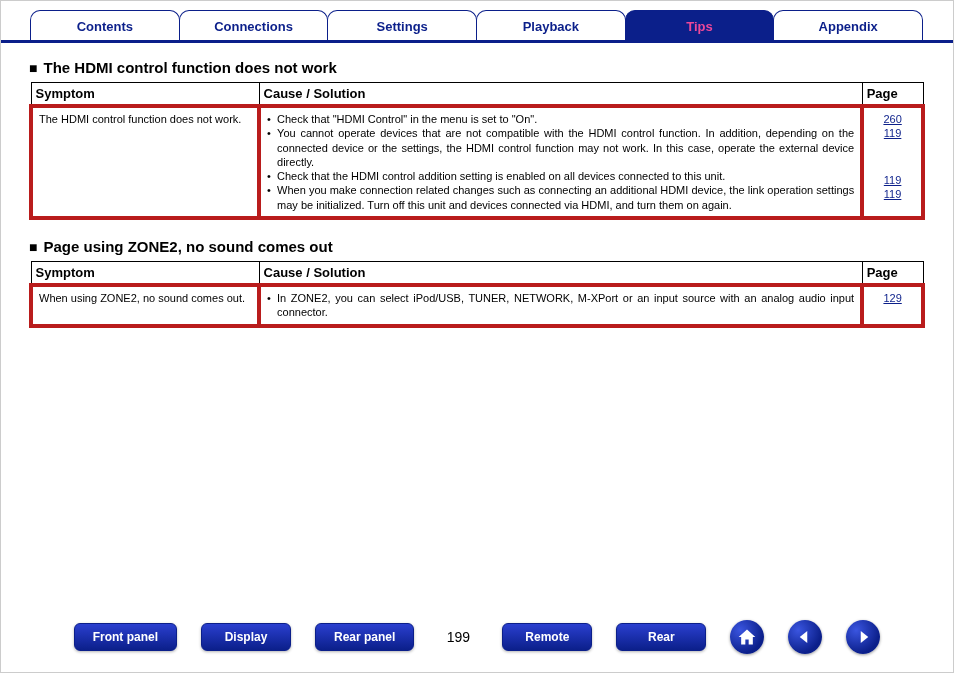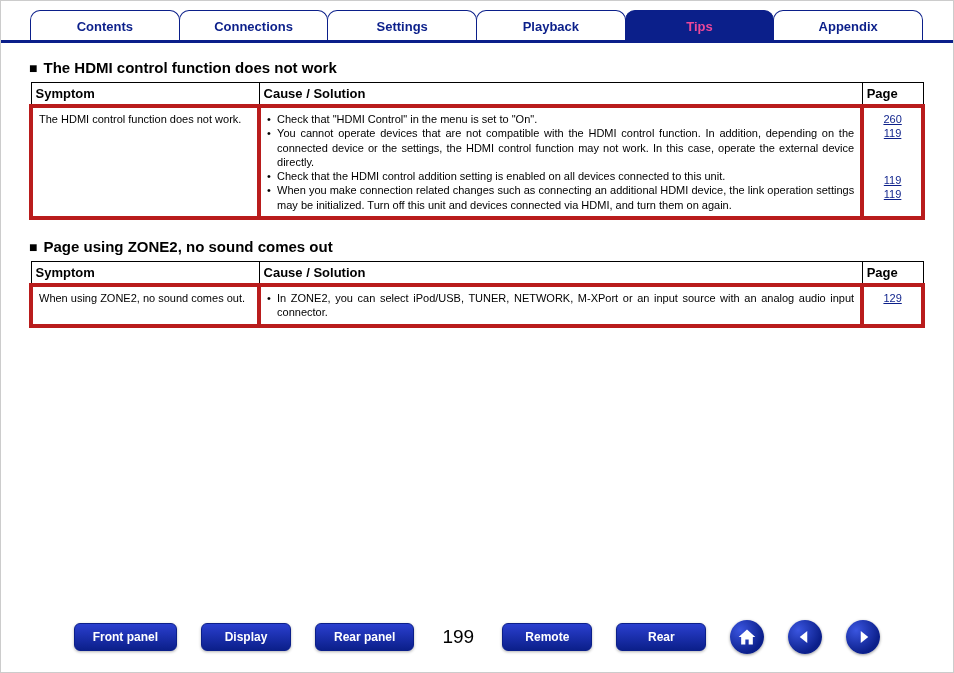--- a/index.html
+++ b/index.html
@@ -117,21 +117,21 @@
     font-size: 12px;
     padding: 6px 18px;
     border-radius: 6px;
     border: 1px solid #0b1f8a;
     cursor: pointer;
     min-width: 90px;
     text-align: center;
     box-shadow: 0 1px 3px rgba(0,0,0,0.3);
   }
   .pagenum {
-    font-size: 19px;
+    font-size: 14px;
     color: #000;
     min-width: 40px;
     text-align: center;
   }
   .iconbtn {
     width: 34px;
     height: 34px;
     border-radius: 50%;
     background: radial-gradient(circle at 30% 30%, #3a55e0, #0b1f8a 70%);
     color: #fff;

